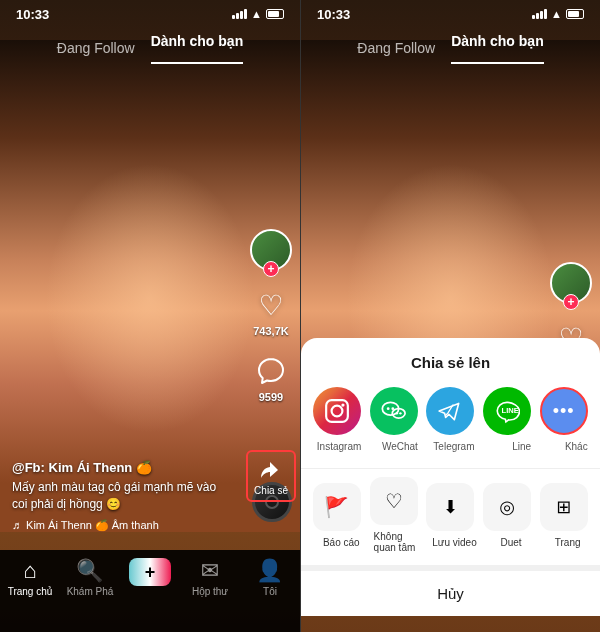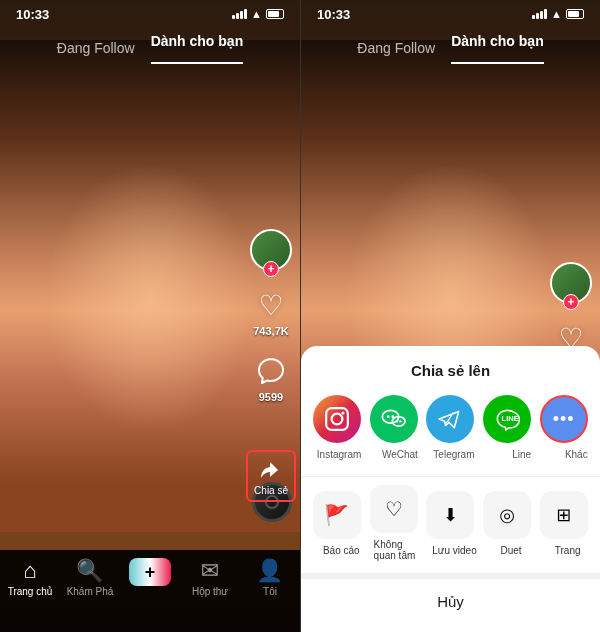--- a/index.html
+++ b/index.html
@@ -307,27 +307,27 @@
       align-items: center;
       justify-content: center;
       font-size: 18px;
       color: black;
       font-weight: bold;
     }
 
     
     .share-overlay {
       position: absolute;
-      bottom: 0;
+      bottom: 16px;
       left: 0;
       right: 0;
       background: white;
       border-radius: 16px 16px 0 0;
       z-index: 20;
-      padding: 16px 0 8px;
+      padding: 16px 0 0;
     }
     .share-title {
       text-align: center;
       font-size: 15px;
       font-weight: 600;
       color: #1a1a1a;
       margin-bottom: 16px;
     }
     .share-row {
       display: flex;
@@ -502,20 +502,30 @@
         </svg>
       </div>
       <span class="share-label">Chia sẻ</span>
     </div>
   </div>
 
   <div class="music-disk">
     <div class="disk-inner"></div>
   </div>
 
+  <div class="bottom-info">
+    <div class="user-handle">@Fb: Kim Ái Thenn 🍊</div>
+    <div class="caption">
+      <span>Mấy anh màu tag cô gái mạnh mẽ vào</span><br>
+      <span>coi phải dị hồngg 😊</span>
+    </div>
+    <div class="music-row">
+      <span>♬ Kim Ái Thenn 🍊 Âm thanh</span>
+    </div>
+  </div>
 
   <div class="bottom-nav">
     <div class="nav-item">
       <span class="nav-icon">⌂</span>
       <span class="nav-label">Trang chủ</span>
     </div>
     <div class="nav-item">
       <span class="nav-icon inactive">🔍</span>
       <span class="nav-label inactive">Khám Phá</span>
     </div>

